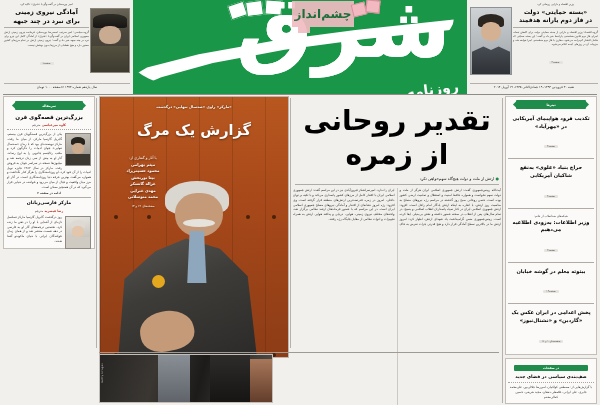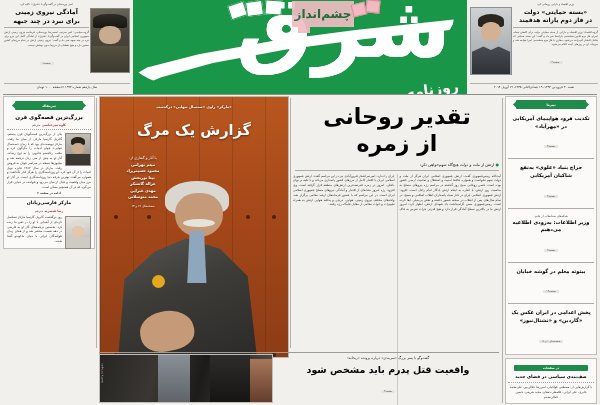--- a/index.html
+++ b/index.html
@@ -260,21 +260,21 @@
     writing-mode:vertical-rl;transform:rotate(180deg);letter-spacing:.3px;
   }
   #bottom .txt{position:absolute;left:276px;right:100px;top:4px;}
   #bottom .kick2{font-size:3.5px;text-align:center;color:#1b1b1b;}
   #bottom .big2{font-size:9.5px;font-weight:bold;text-align:center;color:#000;margin-top:4px;line-height:1.2;}
 
   
   .main-kicker{font-size:3.9px;color:#111;text-align:right;margin:4px 2px 0 2px;}
   .main-kicker .bul{color:#1f8c4c;font-weight:bold;}
   #main-head{
-    font-size:22px;font-weight:bold;line-height:1.22;text-align:center;color:#000;
+    font-size:28px;font-weight:bold;line-height:1.22;text-align:center;color:#000;
     margin:8px 0 4px 0;letter-spacing:-.5px;
   }
   .twocol{column-count:2;column-gap:5px;column-rule:1px solid #cdc9c2;}
 
   
   .ritem{padding:3px 2px;}
   .rhl{font-size:5.1px;font-weight:bold;line-height:1.5;text-align:center;color:#000;}
   .rkick{font-size:2.9px;text-align:center;color:#3a3a3a;margin-bottom:1px;}
 
   .gbar{
@@ -502,20 +502,15 @@
 
   <div id="bottom">
     <div class="sep-h" style="left:99px;top:0;width:400px;background:#9e9a94;"></div>
     <div class="photo">
       <div class="bg"></div>
         <div class="p1"></div>
         <div class="p2"></div>
         <div class="p3"></div>
       <div class="credit">Getty Images</div>
     </div>
-    <div class="txt rtl">
-      <div class="kick2">گفت‌وگو با پسر بزرگ «سربندی» درباره پرونده «ریحانه»</div>
-      <div class="big2">واقعیت قتل پدرم باید مشخص شود</div>
-      <div class="pagetag-wrap"><span class="pagetag">صفحه۳</span></div>
-    </div>
   </div>
 
 </div>
 
 </body></html>

